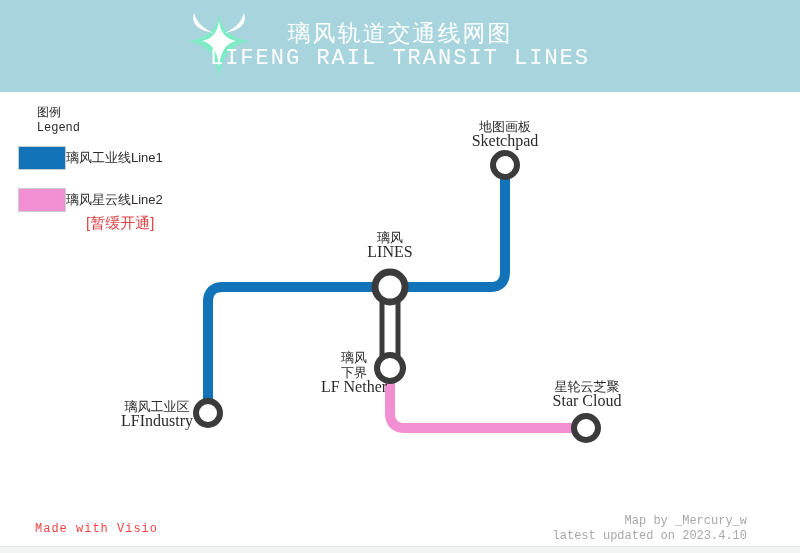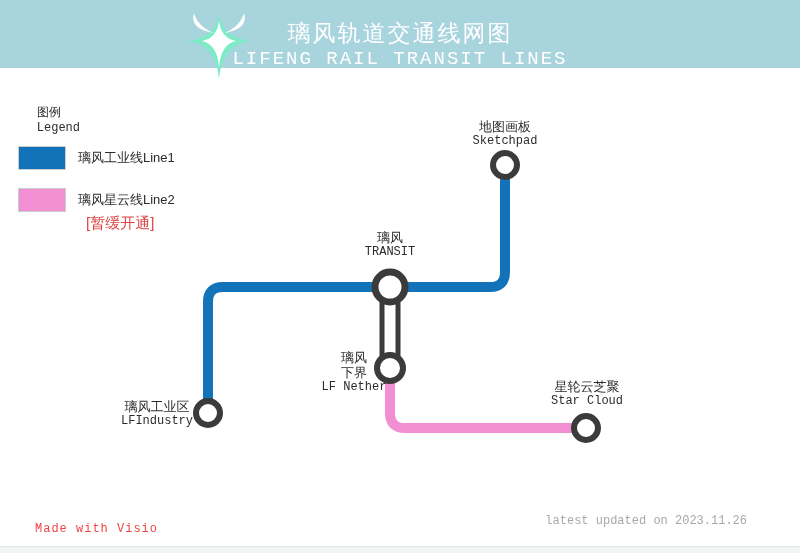--- a/index.html
+++ b/index.html
@@ -6,59 +6,59 @@
   .page{
     position:relative;
     width:800px;height:553px;
     background:#ffffff;
     overflow:hidden;
     font-family:"Liberation Sans","DejaVu Sans",sans-serif;
     color:#2b2b2b;
   }
   
   .header{
-    position:absolute;left:0;top:0;width:800px;height:68px;
+    position:absolute;left:0;top:0;width:800px;height:92px;
     background:#A8D4DE;
   }
   .logo{position:absolute;left:186px;top:12px;width:66px;height:70px;}
   .titles{
     position:absolute;left:0;top:20px;width:800px;text-align:center;color:#ffffff;
   }
   .title-zh{
     font-size:23px;line-height:27px;letter-spacing:2px;
     font-family:"Liberation Sans","DejaVu Sans",sans-serif;
   }
   .title-en{
-    font-size:19px;line-height:24px;letter-spacing:2px;
+    font-size:22px;line-height:24px;letter-spacing:2px;
     font-family:"Liberation Mono","DejaVu Sans Mono",monospace;
   }
   
   .legend{position:absolute;left:18px;top:104px;width:220px;}
   .legend-head{width:62px;text-align:center;}
   .legend-head-zh{font-size:12px;line-height:17px;}
   .legend-head-en{font-size:12px;line-height:15px;font-family:"Liberation Mono","DejaVu Sans Mono",monospace;text-align:right;}
   .legend-item{position:absolute;left:0;display:flex;align-items:center;}
   .legend-item.item1{top:42px;}
   .legend-item.item2{top:84px;}
   .swatch{display:block;width:48px;height:24px;}
   .legend-label{
-    margin-left:12px;font-size:13px;white-space:nowrap;
+    margin-left:0;font-size:13px;white-space:nowrap;
     font-family:"Liberation Sans","Liberation Mono",sans-serif;
   }
   .legend-note{
     position:absolute;left:68px;top:110px;
     font-size:15px;color:#DD4444;white-space:nowrap;
   }
   
   .map-svg{position:absolute;left:0;top:0;width:800px;height:553px;}
   .station-circle{fill:#ffffff;stroke:#3B3B3B;}
   .station-label{position:absolute;text-align:center;}
   .lbl-zh{font-size:13px;line-height:15px;color:#2b2b2b;}
-  .lbl-en{font-size:12px;line-height:14px;color:#2b2b2b;
-    font-family:Liberation Mono, monospace;text-align:center;}
+  .lbl-en{font-size:16px;line-height:14px;color:#2b2b2b;
+    font-family:Liberation Serif, serif;text-align:center;}
   
   .footer-left{
     position:absolute;left:35px;top:522px;
     font-size:12px;letter-spacing:1px;color:#ef4444;
     font-family:"Liberation Mono","DejaVu Sans Mono",monospace;
   }
   .footer-right{
     position:absolute;right:53px;top:514px;text-align:right;
     font-size:12px;line-height:15px;color:#A8A8A8;
     font-family:"Liberation Mono","DejaVu Sans Mono",monospace;
@@ -124,38 +124,39 @@
     <circle class="station-circle" cx="586" cy="428" r="12" stroke-width="6"></circle>
   </svg>
 
   <div class="station-label" style="left:425px;top:119px;width:160px;">
     <div class="lbl-zh">地图画板</div>
     <div class="lbl-en">Sketchpad</div>
   </div>
 
   <div class="station-label" style="left:330px;top:230px;width:120px;">
     <div class="lbl-zh">璃风</div>
-    <div class="lbl-en">TRANSIT</div>
+    <div class="lbl-en">LINES</div>
   </div>
 
   <div class="station-label" style="left:294px;top:350px;width:120px;">
     <div class="lbl-zh">璃风</div>
     <div class="lbl-zh">下界</div>
     <div class="lbl-en">LF Nether</div>
   </div>
 
   <div class="station-label" style="left:92px;top:399px;width:130px;">
     <div class="lbl-zh">璃风工业区</div>
     <div class="lbl-en">LFIndustry</div>
   </div>
 
   <div class="station-label" style="left:517px;top:379px;width:140px;">
     <div class="lbl-zh">星轮云芝聚</div>
     <div class="lbl-en">Star Cloud</div>
   </div>
 
   <div class="footer-left">Made with Visio</div>
   <div class="footer-right">
-    <div>latest updated on 2023.11.26</div>
+    <div>Map by _Mercury_w</div>
+    <div>latest updated on 2023.4.10</div>
   </div>
   <div class="bottom-strip"></div>
 
 </div>
 
 </body></html>

